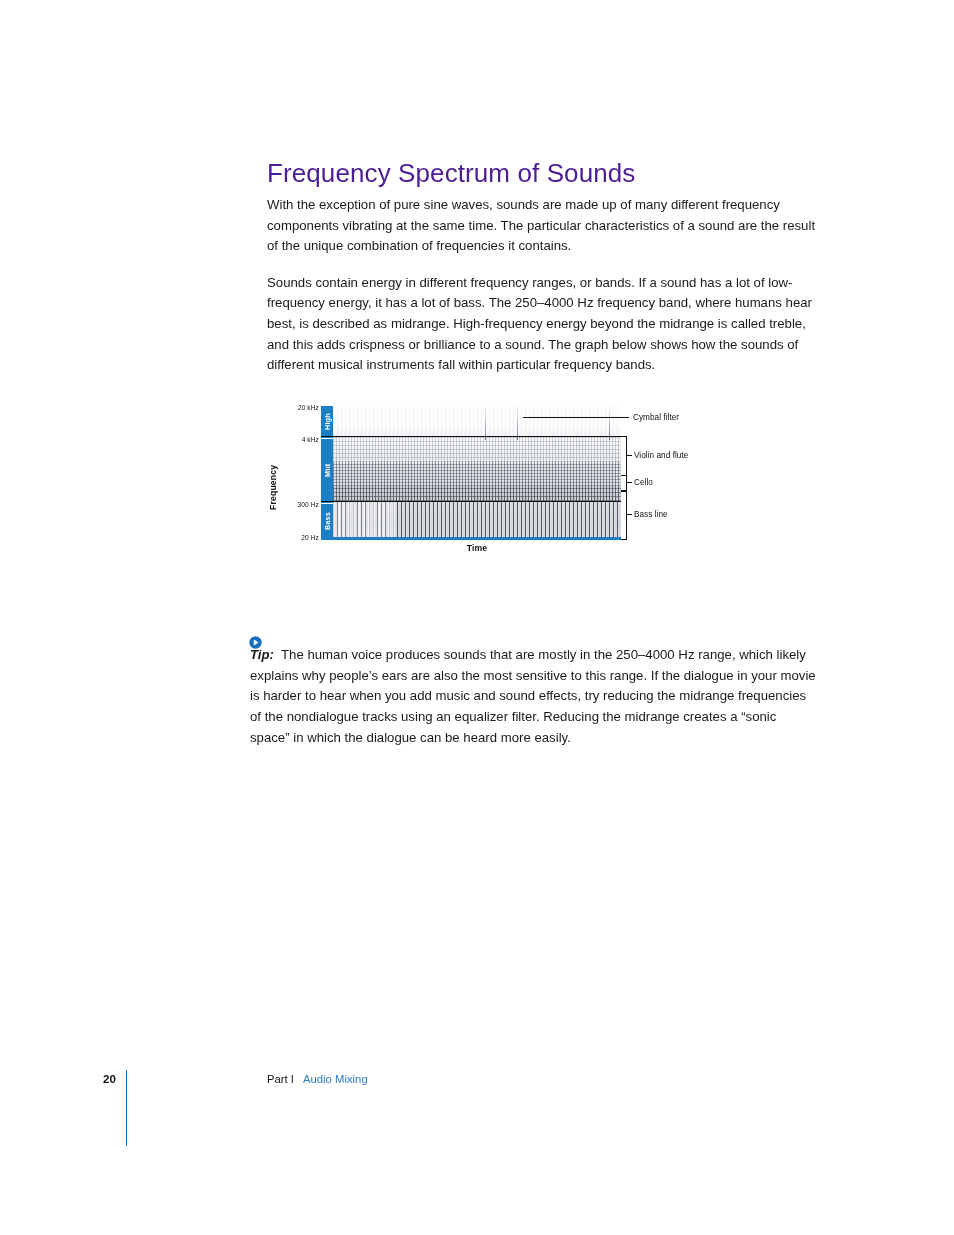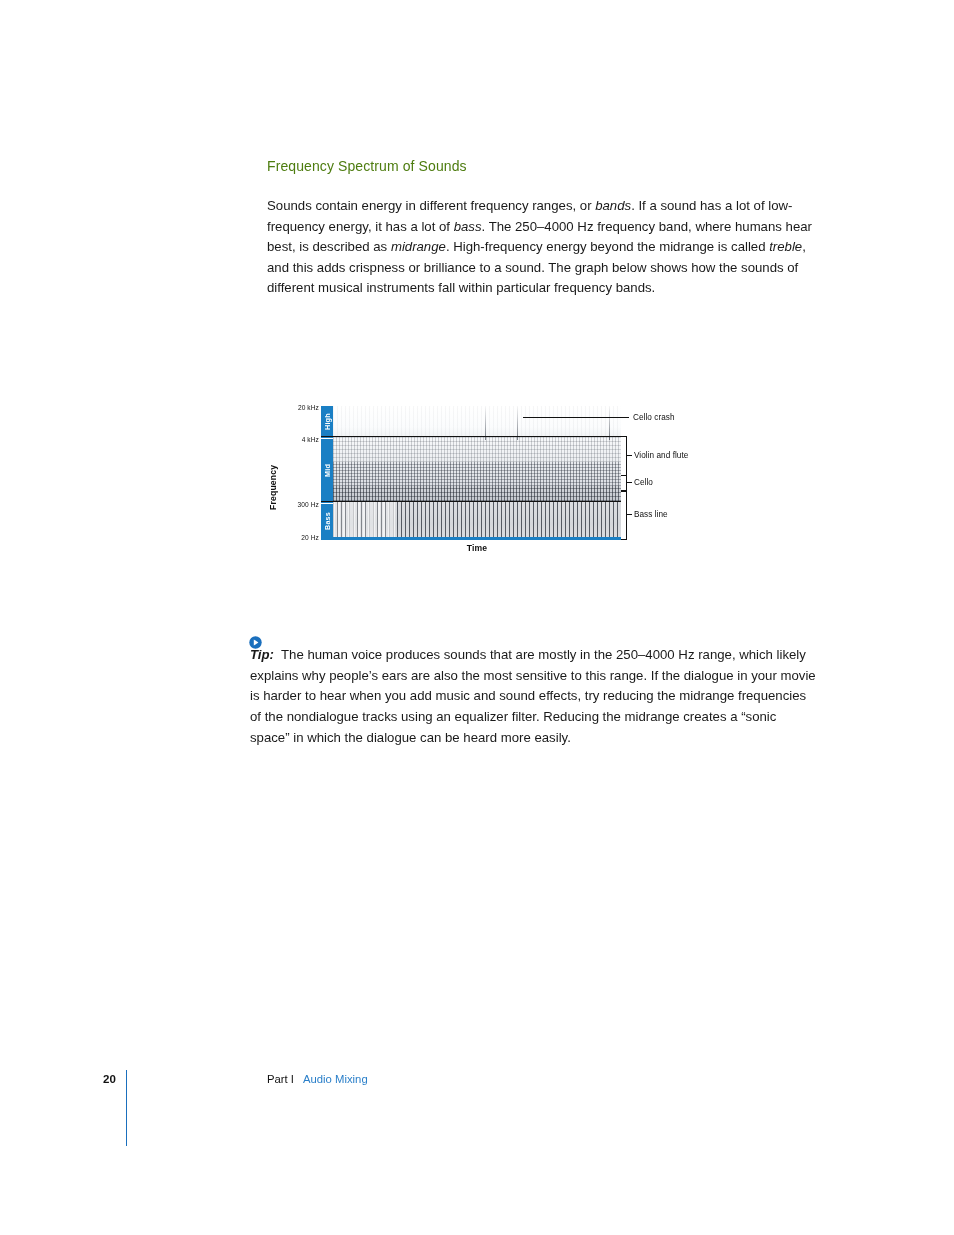--- a/index.html
+++ b/index.html
@@ -23,37 +23,37 @@
 
   
   .content {
     position: absolute;
     left: 267px;
     top: 158px;
     width: 552px;
   }
 
   h1.section-title {
-    font-size: 14px;
+    font-size: 26px;
     font-weight: 400;
-    color: #4d7c0f;
-    margin: 0 0 22px 0;
+    color: #4c1d95;
+    margin: 0 0 6px 0;
     letter-spacing: 0.1px;
   }
 
   p.body-text {
     font-size: 13.2px;
     line-height: 20.6px;
     margin: 0 0 16px 0;
     color: #1a1a1a;
     text-align: left;
   }
   p.body-text:last-child { margin-bottom: 0; }
 
-  .ital { font-style: italic; }
+  .ital { }
   .bold-ital { font-style: italic; font-weight: bold; }
 
   
   .note-block {
     position: absolute;
     left: 267px;
     top: 578px;
     width: 552px;
   }
 
@@ -336,20 +336,21 @@
 </style>
 </head>
 <body>
 
 <div class="page">
 
   <div class="content">
 
     <h1 class="section-title">Frequency Spectrum of Sounds</h1>
 
+    <p class="body-text">With the exception of pure sine waves, sounds are made up of many different frequency components vibrating at the same time. The particular characteristics of a sound are the result of the unique combination of frequencies it contains.</p>
 
     <p class="body-text"><span>Sounds contain energy in different frequency ranges, or </span><span class="ital">bands</span><span>. If a sound has a lot of low-frequency energy, it has a lot of </span><span class="ital">bass</span><span>. The 250–4000 Hz frequency band, where humans hear best, is described as </span><span class="ital">midrange</span><span>. High-frequency energy beyond the midrange is called </span><span class="ital">treble</span><span>, and this adds crispness or brilliance to a sound. The graph below shows how the sounds of different musical instruments fall within particular frequency bands.</span></p>
   </div>
 
   <div class="figure">
 
     <div class="freq-axis-label">Frequency</div>
 
     <div class="ticks">
       <div class="tick" style="top:4px;">20 kHz</div>
@@ -384,21 +385,21 @@
       <div class="spike" style="left:276px;"></div>
     </div>
 
     <div class="div-rule" style="top:33px;"></div>
     <div class="div-rule" style="top:98px;"></div>
     <div class="plot-bottom-rule"></div>
 
     <div class="callouts">
 
       <div class="leader-h" style="left:-98px; top:14px; width:106px;"></div>
-      <div class="callout-label" style="left:12px; top:14px;">Cello crash</div>
+      <div class="callout-label" style="left:12px; top:14px;">Cymbal filter</div>
 
       <div class="bracket" style="left:0px; top:33px; height:38px;"></div>
       <div class="leader-h" style="left:5px; top:52px; width:6px;"></div>
       <div class="callout-label" style="left:13px; top:52px;">Violin and flute</div>
 
       <div class="bracket" style="left:0px; top:72px; height:14px;"></div>
       <div class="leader-h" style="left:5px; top:79px; width:6px;"></div>
       <div class="callout-label" style="left:13px; top:79px;">Cello</div>
 
       <div class="bracket" style="left:0px; top:88px; height:47px;"></div>

